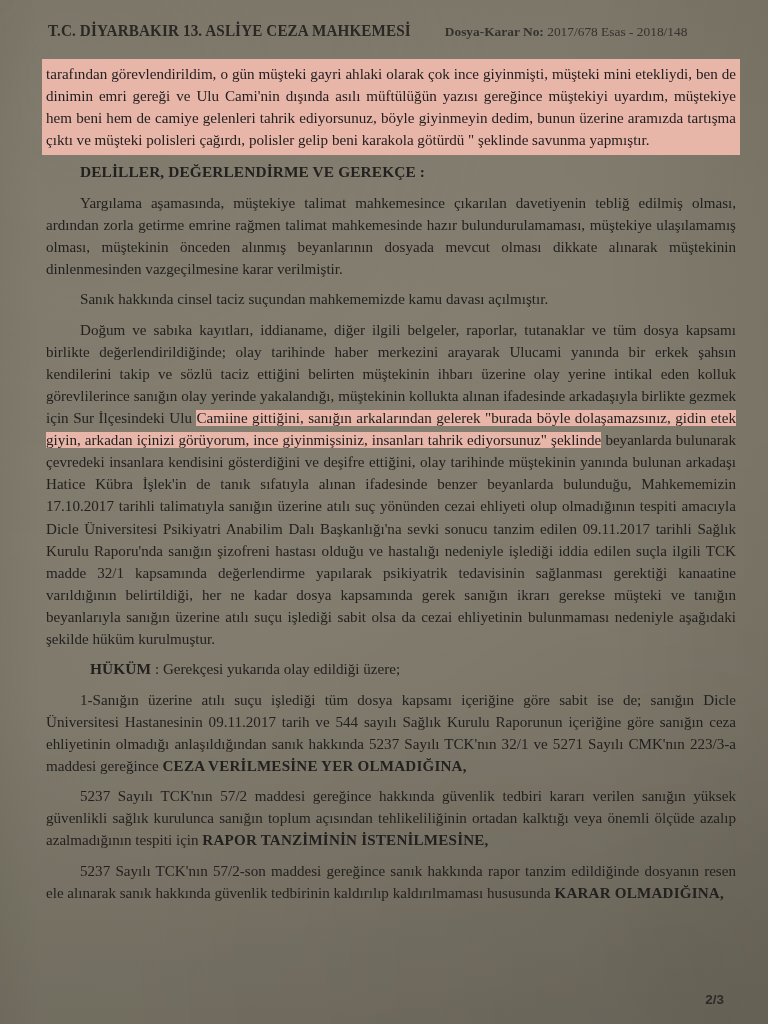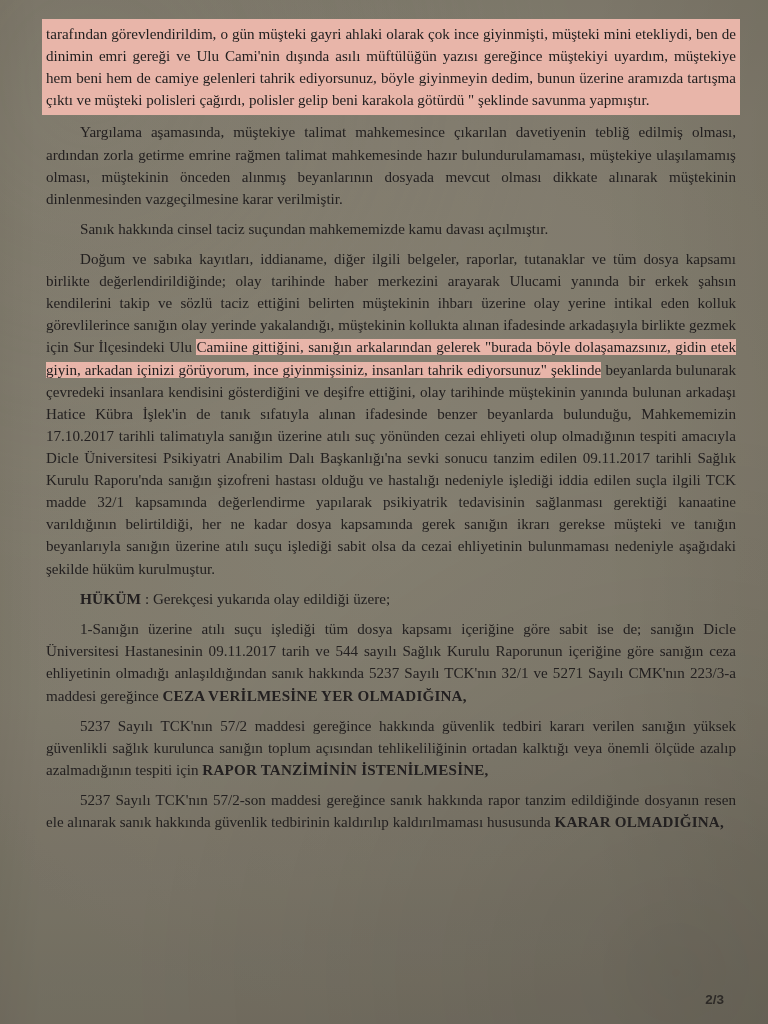--- a/index.html
+++ b/index.html
@@ -86,20 +86,21 @@
   .block-hl {
     background-color: #e8b5a9;
     padding: 2px 2px 3px 2px;
     margin: 0 -2px;
   }
   .caps { font-weight: bold; letter-spacing: .2px; }
   .sec-head {
     font-weight: bold;
     font-size: 15.4px;
     letter-spacing: .1px;
+    margin-left: 10px;
   }
   .gap { height: 2px; }
 
   
   .page-number {
     position: absolute;
     right: 44px;
     bottom: 17px;
     font-family: "Liberation Sans", sans-serif;
     font-size: 13.5px;
@@ -108,27 +109,32 @@
   }
 </style>
 </head>
 <body>
 
 <div class="page">
   <div class="grain"></div>
 
   <div class="content">
 
+    <div class="header">
+      <div class="court-title">T.C. DİYARBAKIR 13. ASLİYE CEZA MAHKEMESİ</div>
+      <div class="file-no"><b>Dosya-Karar No:</b> <span>2017/678 Esas - 2018/148</span></div>
+    </div>
 
     <div class="doc">
 
       <p class="block-hl">tarafından görevlendirildim, o gün müşteki gayri ahlaki olarak çok ince giyinmişti, müşteki mini etekliydi, ben de dinimin emri gereği ve Ulu Cami'nin dışında asılı müftülüğün yazısı gereğince müştekiyi uyardım, müştekiye hem beni hem de camiye gelenleri tahrik ediyorsunuz, böyle giyinmeyin dedim, bunun üzerine aramızda tartışma çıktı ve müşteki polisleri çağırdı, polisler gelip beni karakola götürdü " şeklinde savunma yapmıştır.</p>
 
       <div class="gap"></div>
 
+      <p class="sec-head indent">DELİLLER, DEĞERLENDİRME VE GEREKÇE :</p>
 
       <p class="indent">Yargılama aşamasında, müştekiye talimat mahkemesince çıkarılan davetiyenin tebliğ edilmiş olması, ardından zorla getirme emrine rağmen talimat mahkemesinde hazır bulundurulamaması, müştekiye ulaşılamamış olması, müştekinin önceden alınmış beyanlarının dosyada mevcut olması dikkate alınarak müştekinin dinlenmesinden vazgeçilmesine karar verilmiştir.</p>
 
       <p class="indent">Sanık hakkında cinsel taciz suçundan mahkememizde kamu davası açılmıştır.</p>
 
       <p class="indent"><span>Doğum ve sabıka kayıtları,  iddianame, diğer ilgili belgeler, raporlar, tutanaklar ve tüm dosya kapsamı birlikte değerlendirildiğinde; olay tarihinde haber merkezini arayarak Ulucami yanında bir erkek şahsın kendilerini takip ve sözlü taciz ettiğini belirten müştekinin ihbarı üzerine olay yerine intikal eden kolluk görevlilerince sanığın olay yerinde yakalandığı, müştekinin kollukta alınan ifadesinde arkadaşıyla birlikte gezmek için Sur İlçesindeki Ulu</span> <span class="hl">Camiine gittiğini, sanığın arkalarından gelerek "burada böyle dolaşamazsınız, gidin etek giyin, arkadan içinizi görüyorum, ince giyinmişsiniz, insanları tahrik ediyorsunuz" şeklinde</span> <span>beyanlarda bulunarak çevredeki insanlara kendisini gösterdiğini ve deşifre ettiğini, olay tarihinde müştekinin yanında bulunan arkadaşı Hatice Kübra İşlek'in de tanık sıfatıyla alınan ifadesinde benzer beyanlarda bulunduğu, Mahkememizin 17.10.2017 tarihli talimatıyla sanığın üzerine atılı suç yönünden cezai ehliyeti olup olmadığının tespiti amacıyla Dicle Üniversitesi Psikiyatri Anabilim Dalı Başkanlığı'na sevki sonucu tanzim edilen 09.11.2017 tarihli Sağlık Kurulu Raporu'nda sanığın şizofreni hastası olduğu ve hastalığı nedeniyle işlediği iddia edilen suçla ilgili TCK madde 32/1 kapsamında değerlendirme yapılarak psikiyatrik tedavisinin sağlanması gerektiği kanaatine varıldığının belirtildiği, her ne kadar dosya kapsamında gerek sanığın ikrarı gerekse müşteki ve tanığın beyanlarıyla sanığın üzerine atılı suçu işlediği sabit olsa da cezai ehliyetinin bulunmaması nedeniyle aşağıdaki şekilde hüküm kurulmuştur.</span></p>
 
       <p class="indent"><span class="sec-head">HÜKÜM</span> <span>: Gerekçesi yukarıda olay edildiği üzere;</span></p>
 
       <p class="indent"><span>1-Sanığın üzerine atılı suçu işlediği tüm dosya kapsamı içeriğine göre sabit ise de; sanığın Dicle Üniversitesi Hastanesinin 09.11.2017 tarih ve 544 sayılı Sağlık Kurulu Raporunun içeriğine göre sanığın ceza ehliyetinin olmadığı anlaşıldığından sanık hakkında 5237 Sayılı TCK'nın 32/1 ve 5271 Sayılı CMK'nın 223/3-a maddesi gereğince </span><span class="caps">CEZA VERİLMESİNE YER OLMADIĞINA,</span></p>

